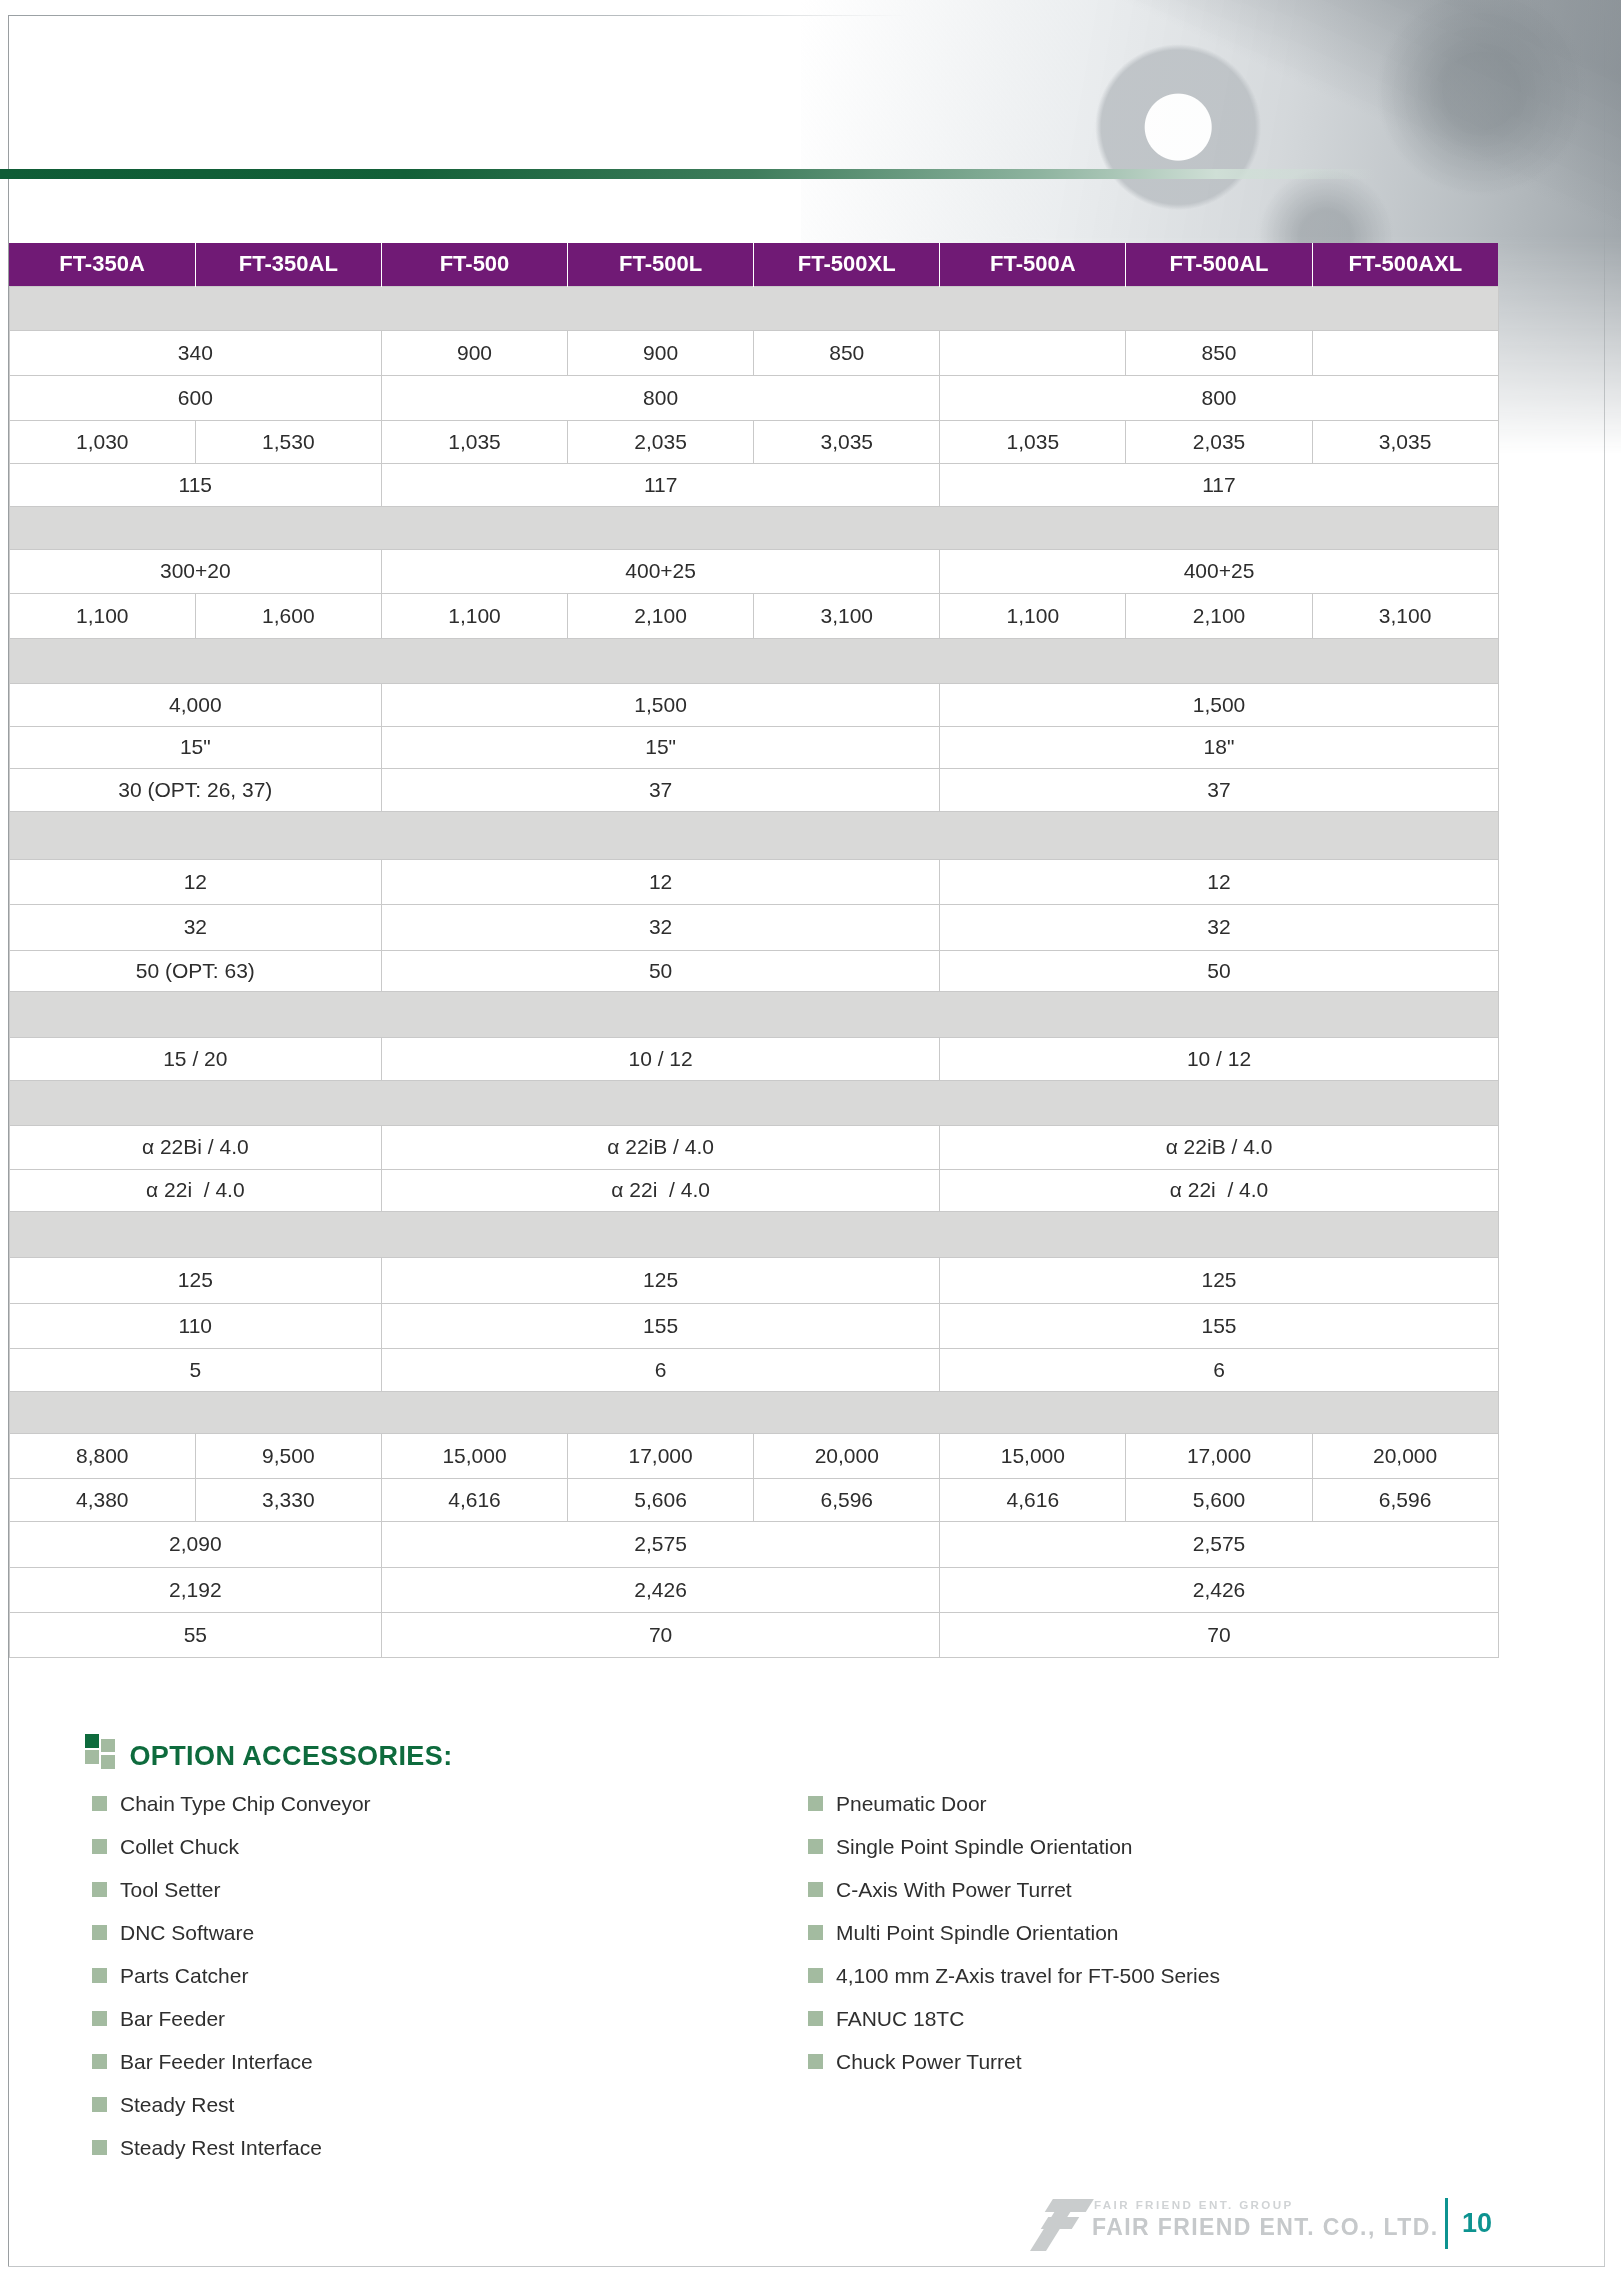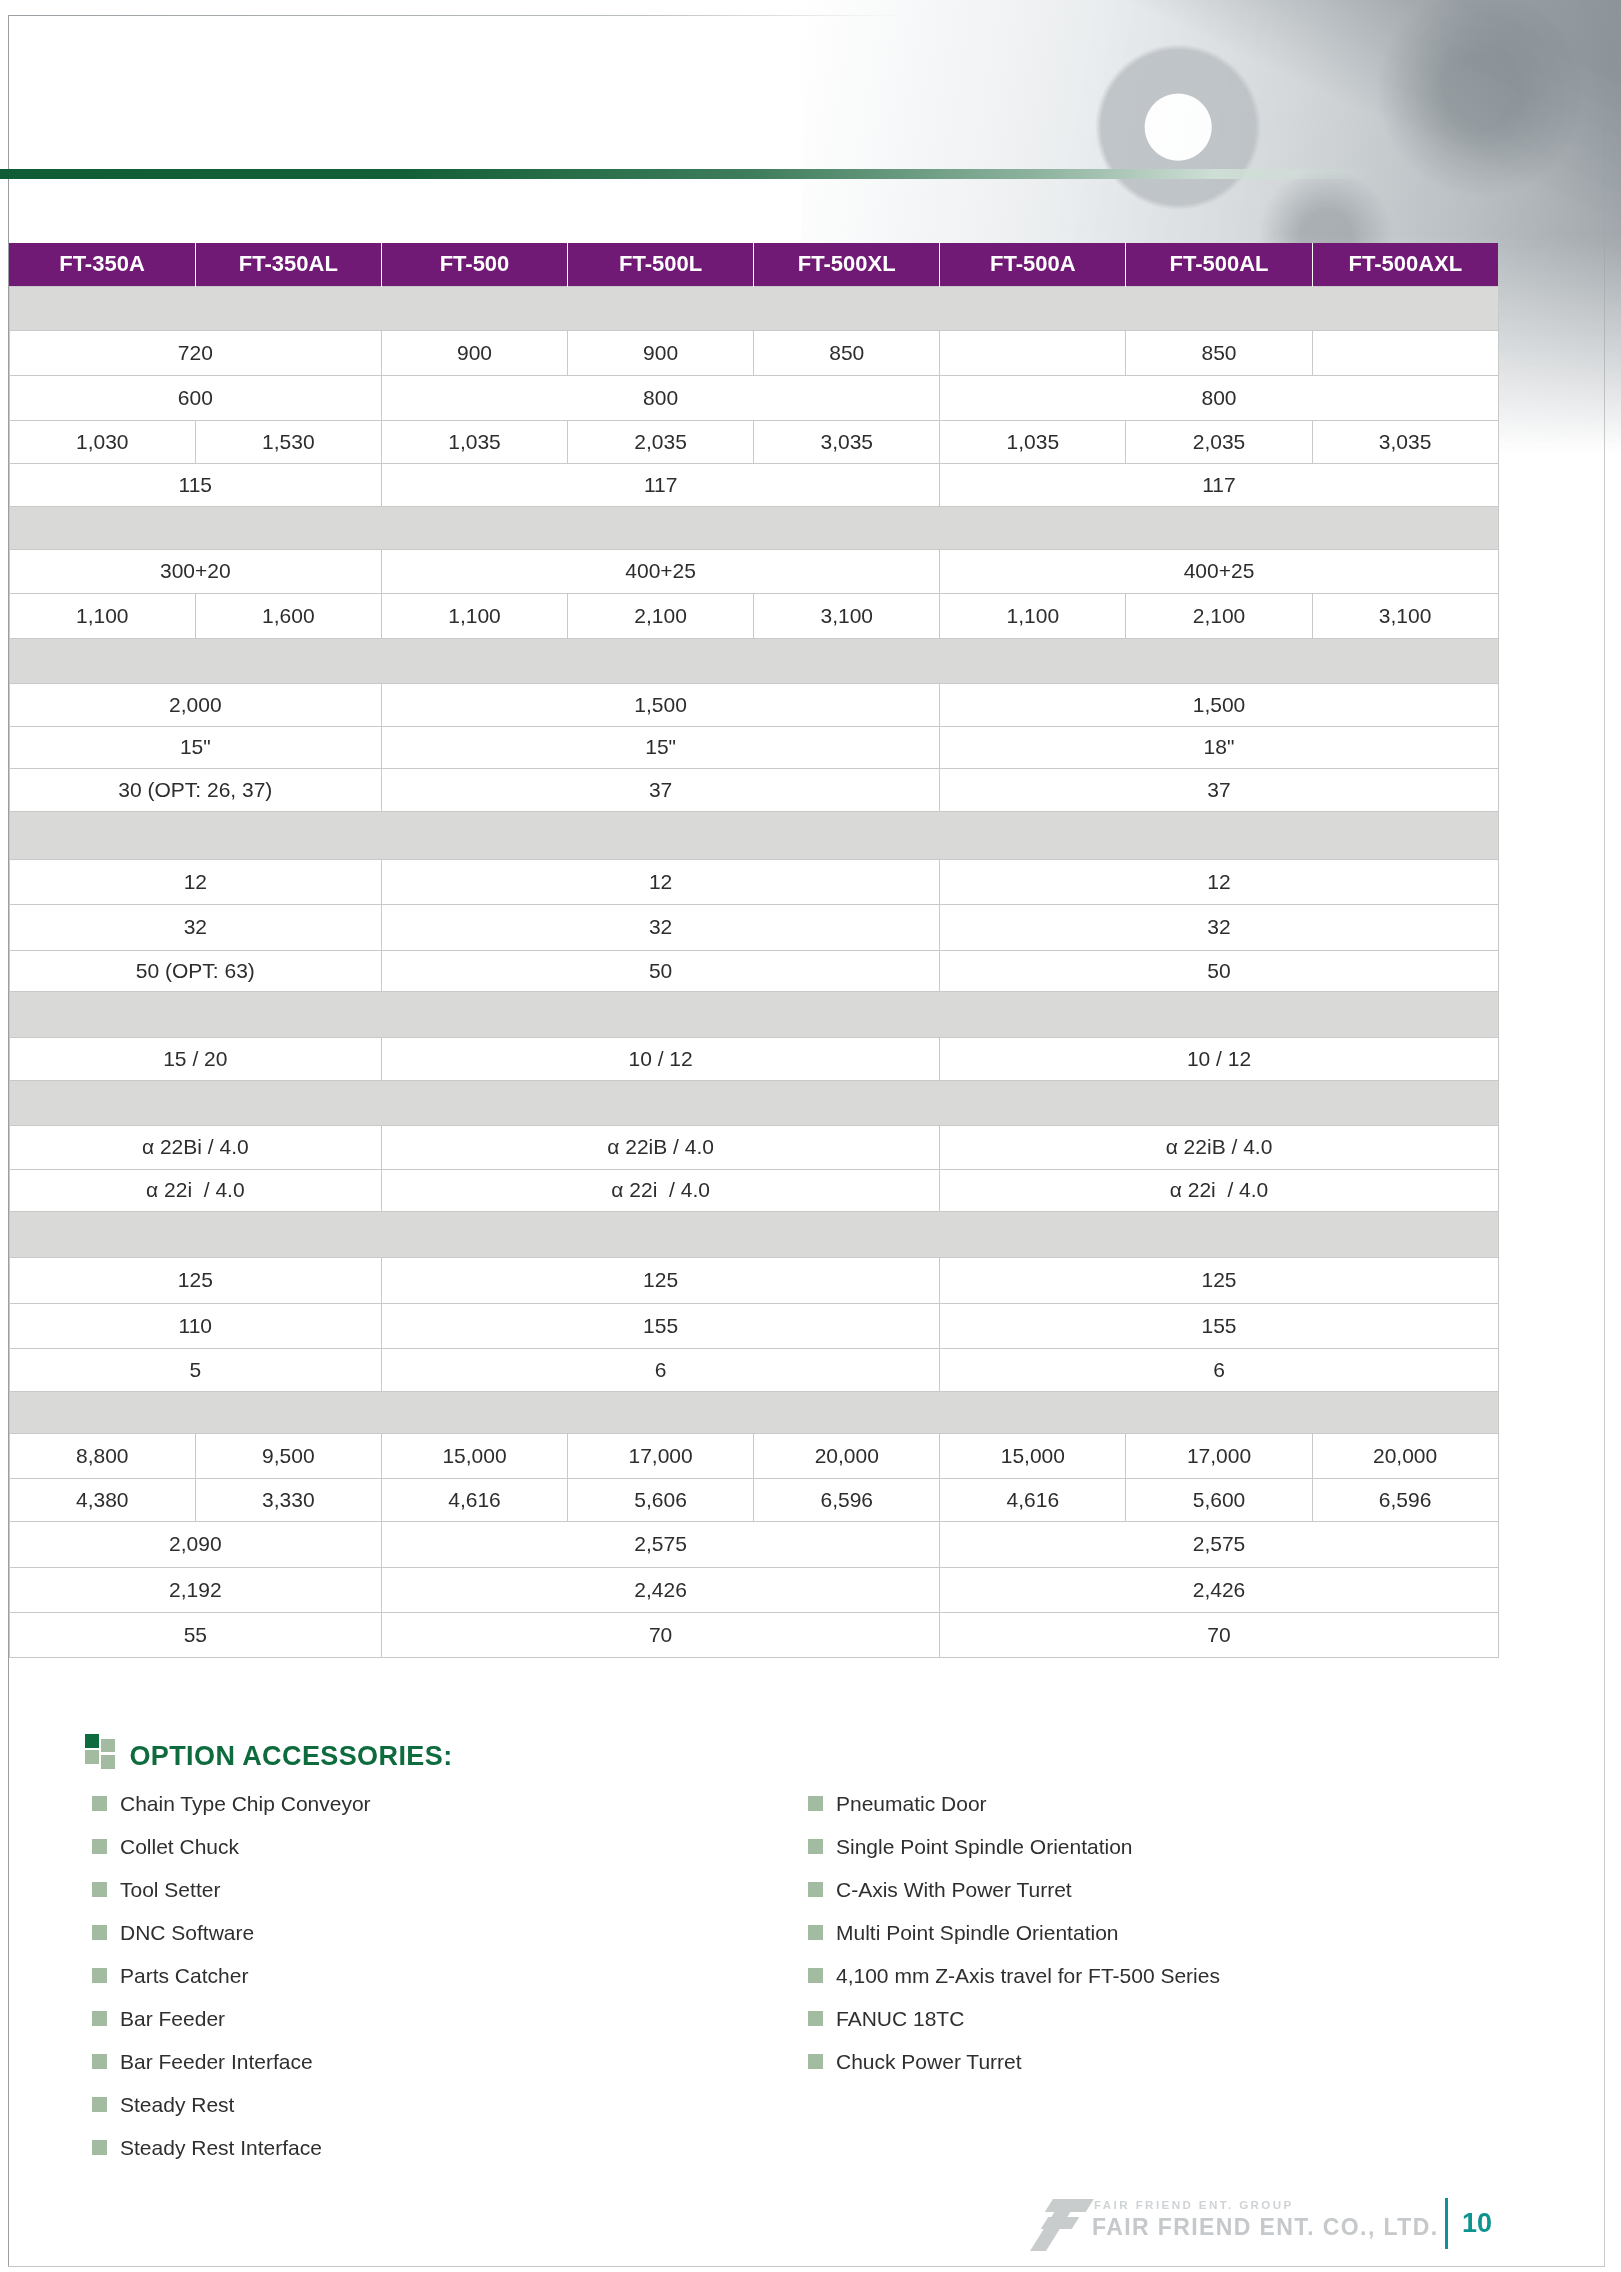--- a/index.html
+++ b/index.html
@@ -89,21 +89,21 @@
           <th>FT-500A</th>
           <th>FT-500AL</th>
           <th>FT-500AXL</th>
         </tr>
       </thead>
     <tbody id="spec-body">
         <tr class="band" style="height: 44px;">
           <td colspan="8"></td>
         </tr>
         <tr class="data" style="height: 45px;">
-          <td colspan="2">720</td>
+          <td colspan="2">340</td>
           <td colspan="1">900</td>
           <td colspan="1">900</td>
           <td colspan="1">850</td>
           <td colspan="1"></td>
           <td colspan="1">850</td>
           <td colspan="1"></td>
         </tr>
         <tr class="data" style="height: 45px;">
           <td colspan="2">600</td>
           <td colspan="3">800</td>
@@ -139,21 +139,21 @@
           <td colspan="1">2,100</td>
           <td colspan="1">3,100</td>
           <td colspan="1">1,100</td>
           <td colspan="1">2,100</td>
           <td colspan="1">3,100</td>
         </tr>
         <tr class="band" style="height: 45px;">
           <td colspan="8"></td>
         </tr>
         <tr class="data" style="height: 43px;">
-          <td colspan="2">2,000</td>
+          <td colspan="2">4,000</td>
           <td colspan="3">1,500</td>
           <td colspan="3">1,500</td>
         </tr>
         <tr class="data" style="height: 42px;">
           <td colspan="2">15"</td>
           <td colspan="3">15"</td>
           <td colspan="3">18"</td>
         </tr>
         <tr class="data" style="height: 43px;">
           <td colspan="2">30 (OPT: 26, 37)</td>

